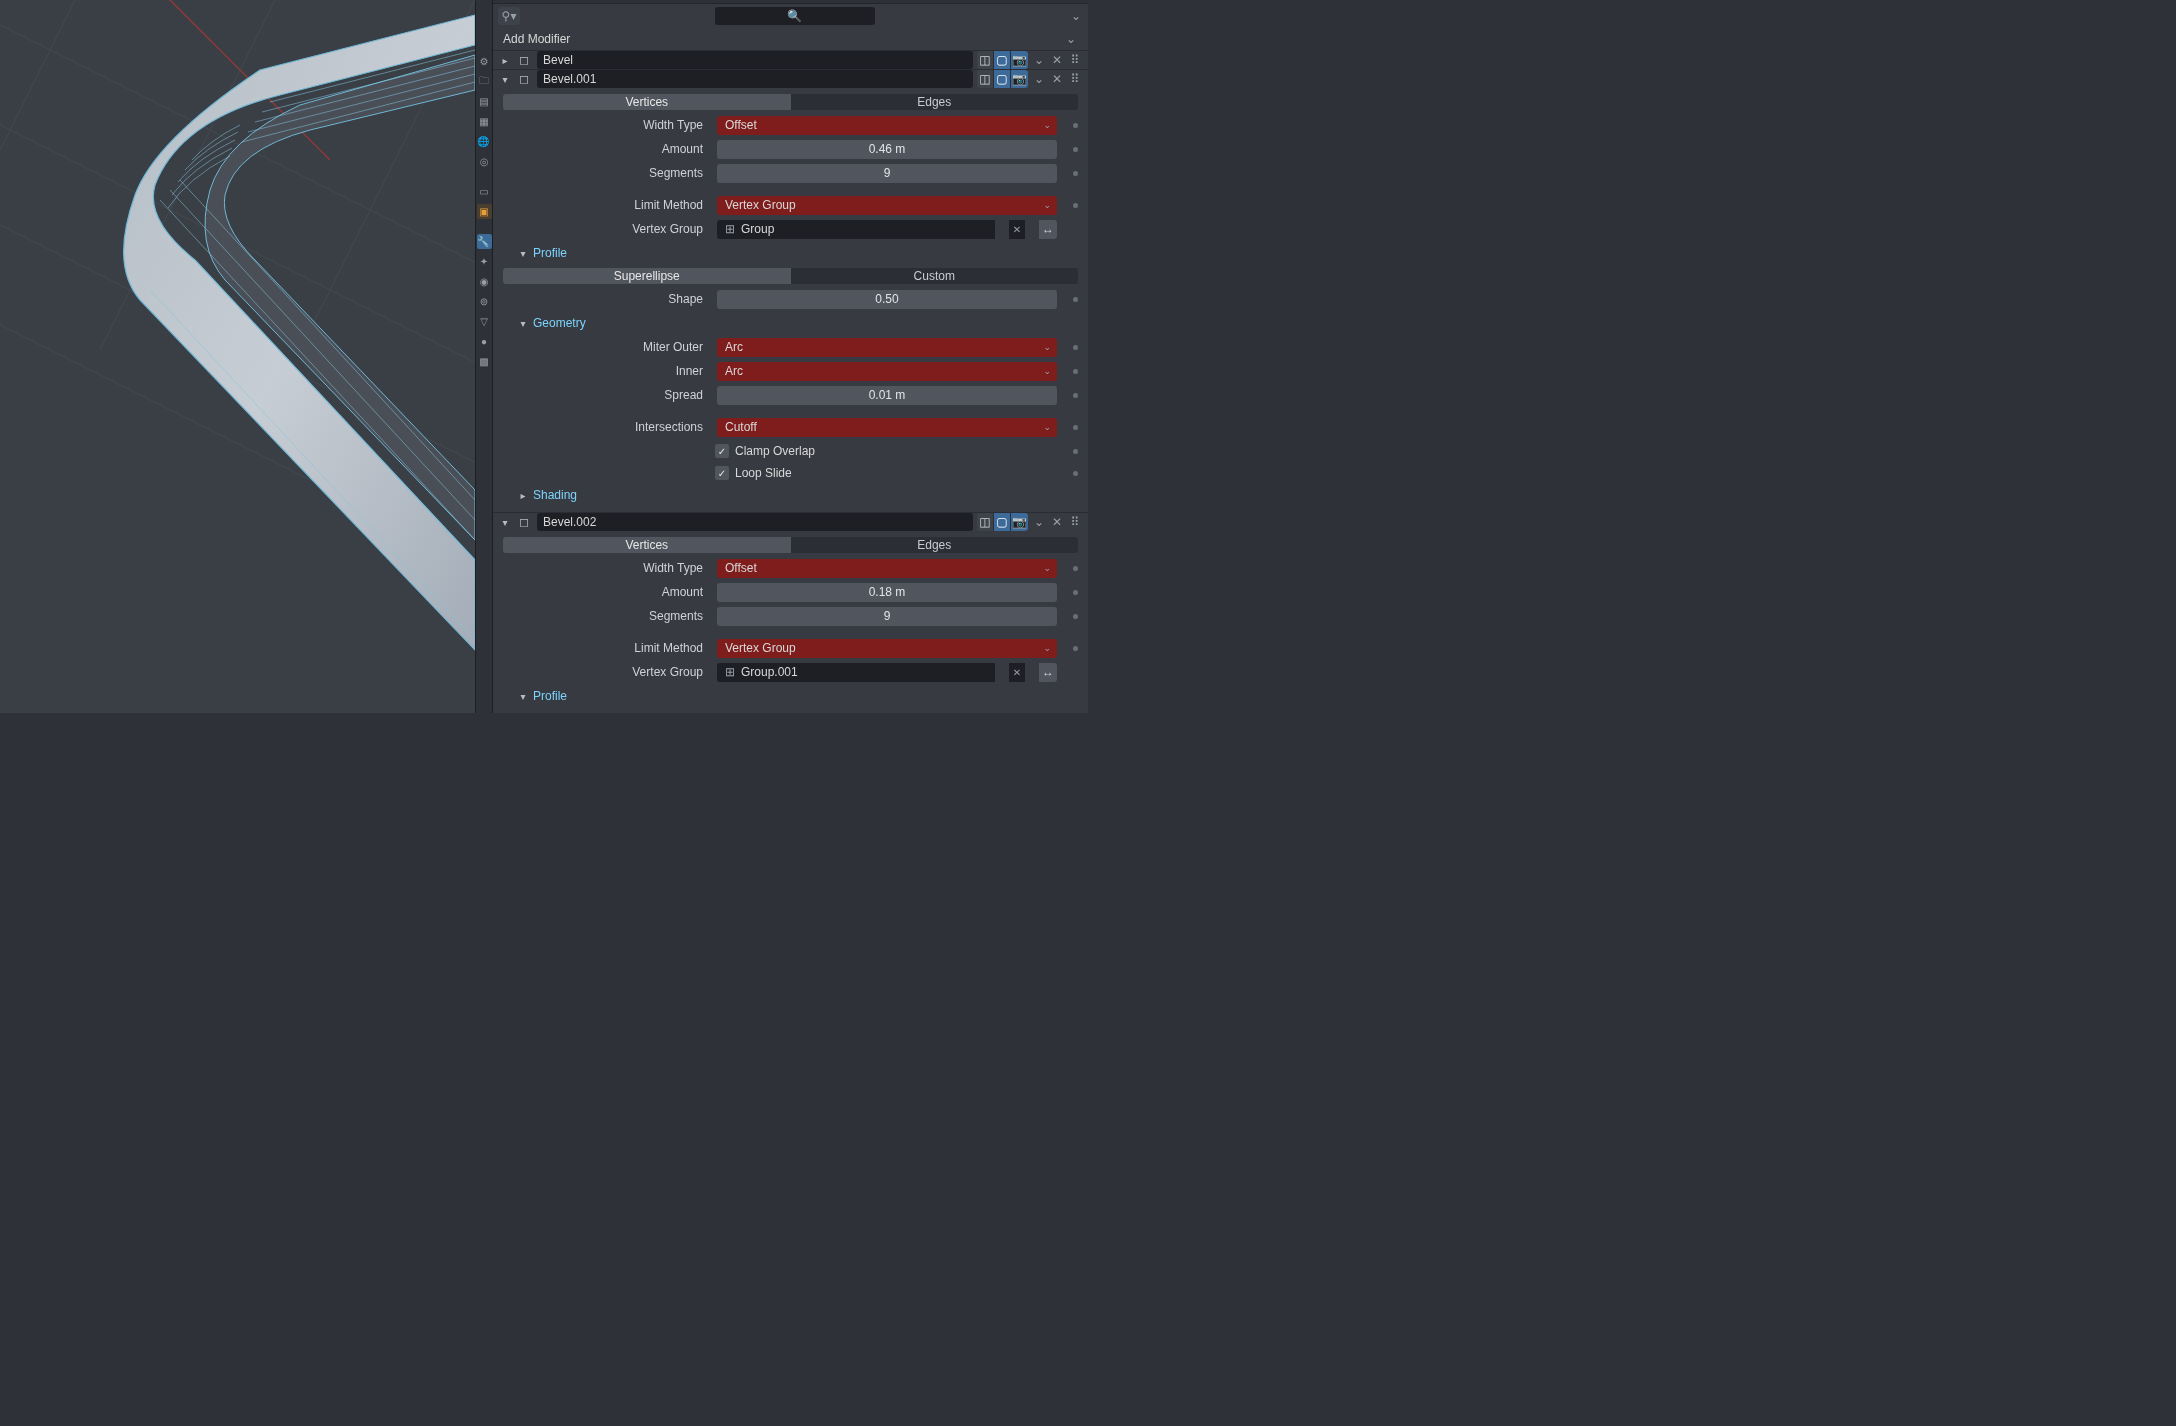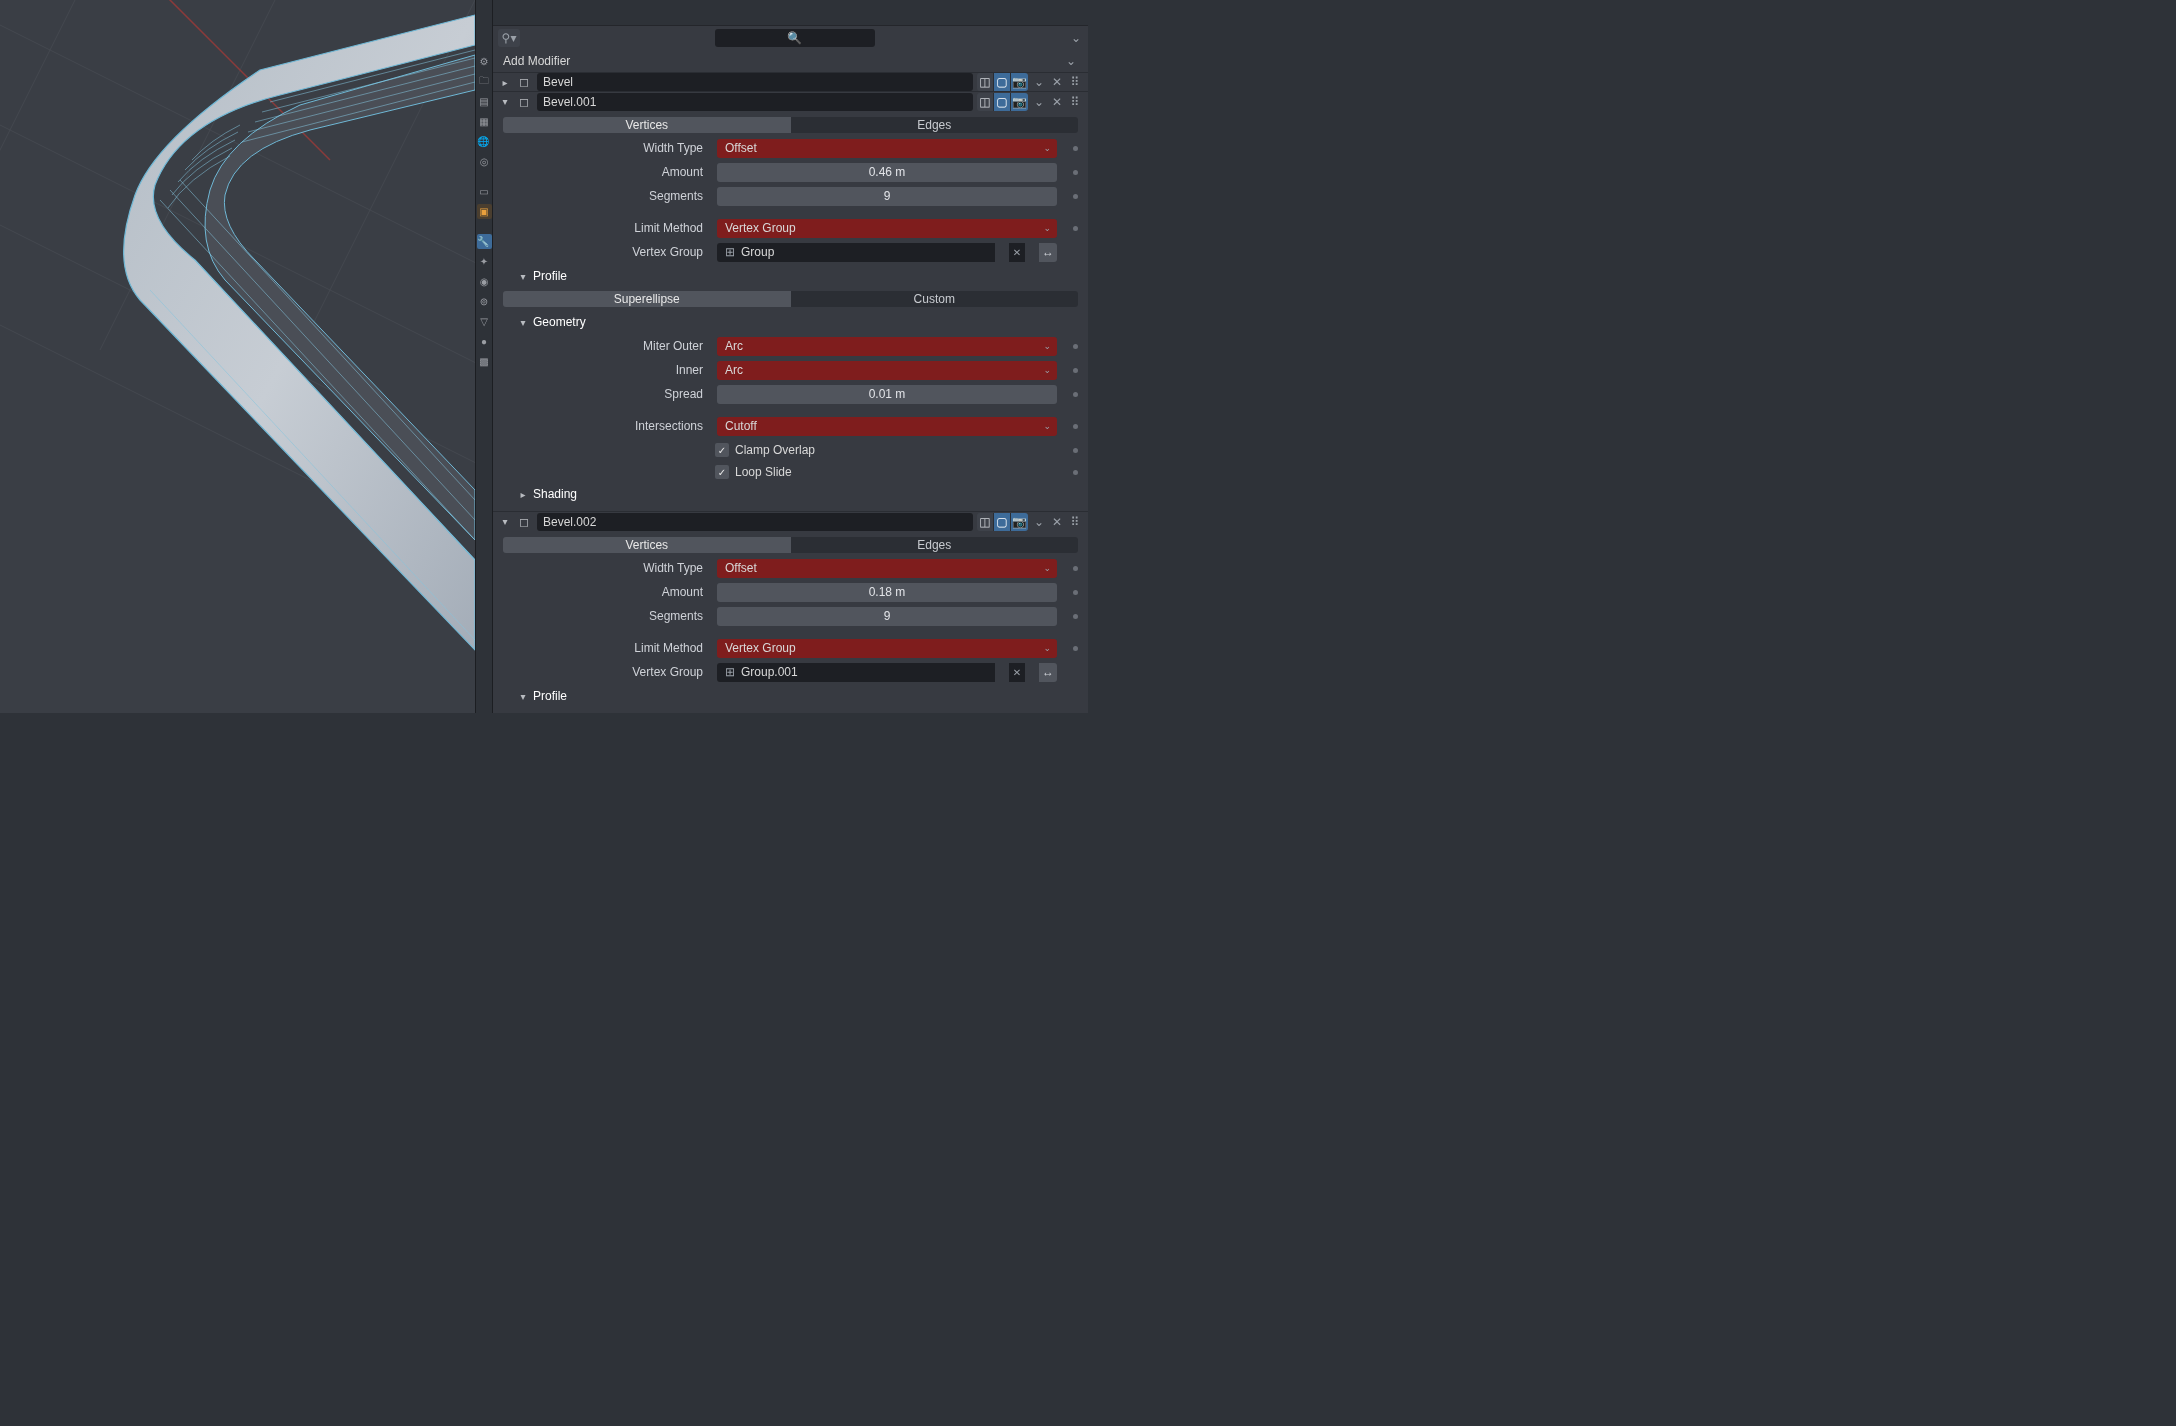--- a/index.html
+++ b/index.html
@@ -34,21 +34,21 @@
 .tab.active{background:#51555d;color:#e8e8e8}
 .proprow{display:flex;align-items:center;height:22px;margin:2px 0;gap:14px}
 .proplabel{width:200px;text-align:right;color:#cfd2d8}
 .propfield{flex:1;height:19px;background:#51555d;border-radius:3px;display:flex;align-items:center;padding:0 8px;color:#e2e4e8;position:relative;cursor:pointer}
 .propfield.dark{background:#7f1d1d}
 .propfield.center{justify-content:center}
 .propfield .chev-right{position:absolute;right:6px;color:#9aa0a8;font-size:9px}
 .dot{width:5px;height:5px;border-radius:50%;background:#6a6e76;margin-left:2px}
 .dotspace{width:7px}
 .section-header{display:flex;align-items:center;height:22px;padding-left:14px;gap:4px;cursor:pointer}
-.section-header .lbl{color:#ffffff}
+.section-header .lbl{color:#7dd3fc}
 .checkrow{display:flex;align-items:center;height:22px;margin:0 0;gap:6px}
 .checkrow .spacer{width:206px}
 .checkbox{width:14px;height:14px;background:#51555d;border-radius:2px;display:flex;align-items:center;justify-content:center;cursor:pointer;font-size:10px;color:#e8e8e8}
 .checkbox.checked::before{content:"✓"}
 .vgfield{flex:1;height:19px;background:#1d1f24;border-radius:3px 0 0 3px;display:flex;align-items:center;padding:0 6px;gap:4px;color:#e2e4e8}
 .vgicon{width:14px;height:14px;color:#9aa0a8;display:flex;align-items:center;justify-content:center}
 .vgclear{width:16px;height:19px;background:#1d1f24;display:flex;align-items:center;justify-content:center;color:#9aa0a8;cursor:pointer;font-size:10px}
 .vgarrow{width:18px;height:19px;background:#51555d;border-radius:0 3px 3px 0;display:flex;align-items:center;justify-content:center;color:#cfd2d8;cursor:pointer}
 </style>
 </head>
@@ -203,20 +203,25 @@
     </div>
 
     <div class="section-header">
       <div class="chev">▾</div>
         <span class="lbl">Profile</span>
     </div>
     <div class="tabrow">
       <div class="tab active">Superellipse</div>
       <div class="tab">Custom</div>
     </div>
+    <div class="proprow">
+      <div class="proplabel">Shape</div>
+      <div class="propfield center">0.50</div>
+      <div class="dot"></div>
+    </div>
 
     <div class="section-header">
       <div class="chev">▾</div>
         <span class="lbl">Geometry</span>
     </div>
     <div class="proprow">
       <div class="proplabel">Miter Outer</div>
       <div class="propfield dark">
           <span>Arc</span>
           <span class="chev-right">⌄</span>

